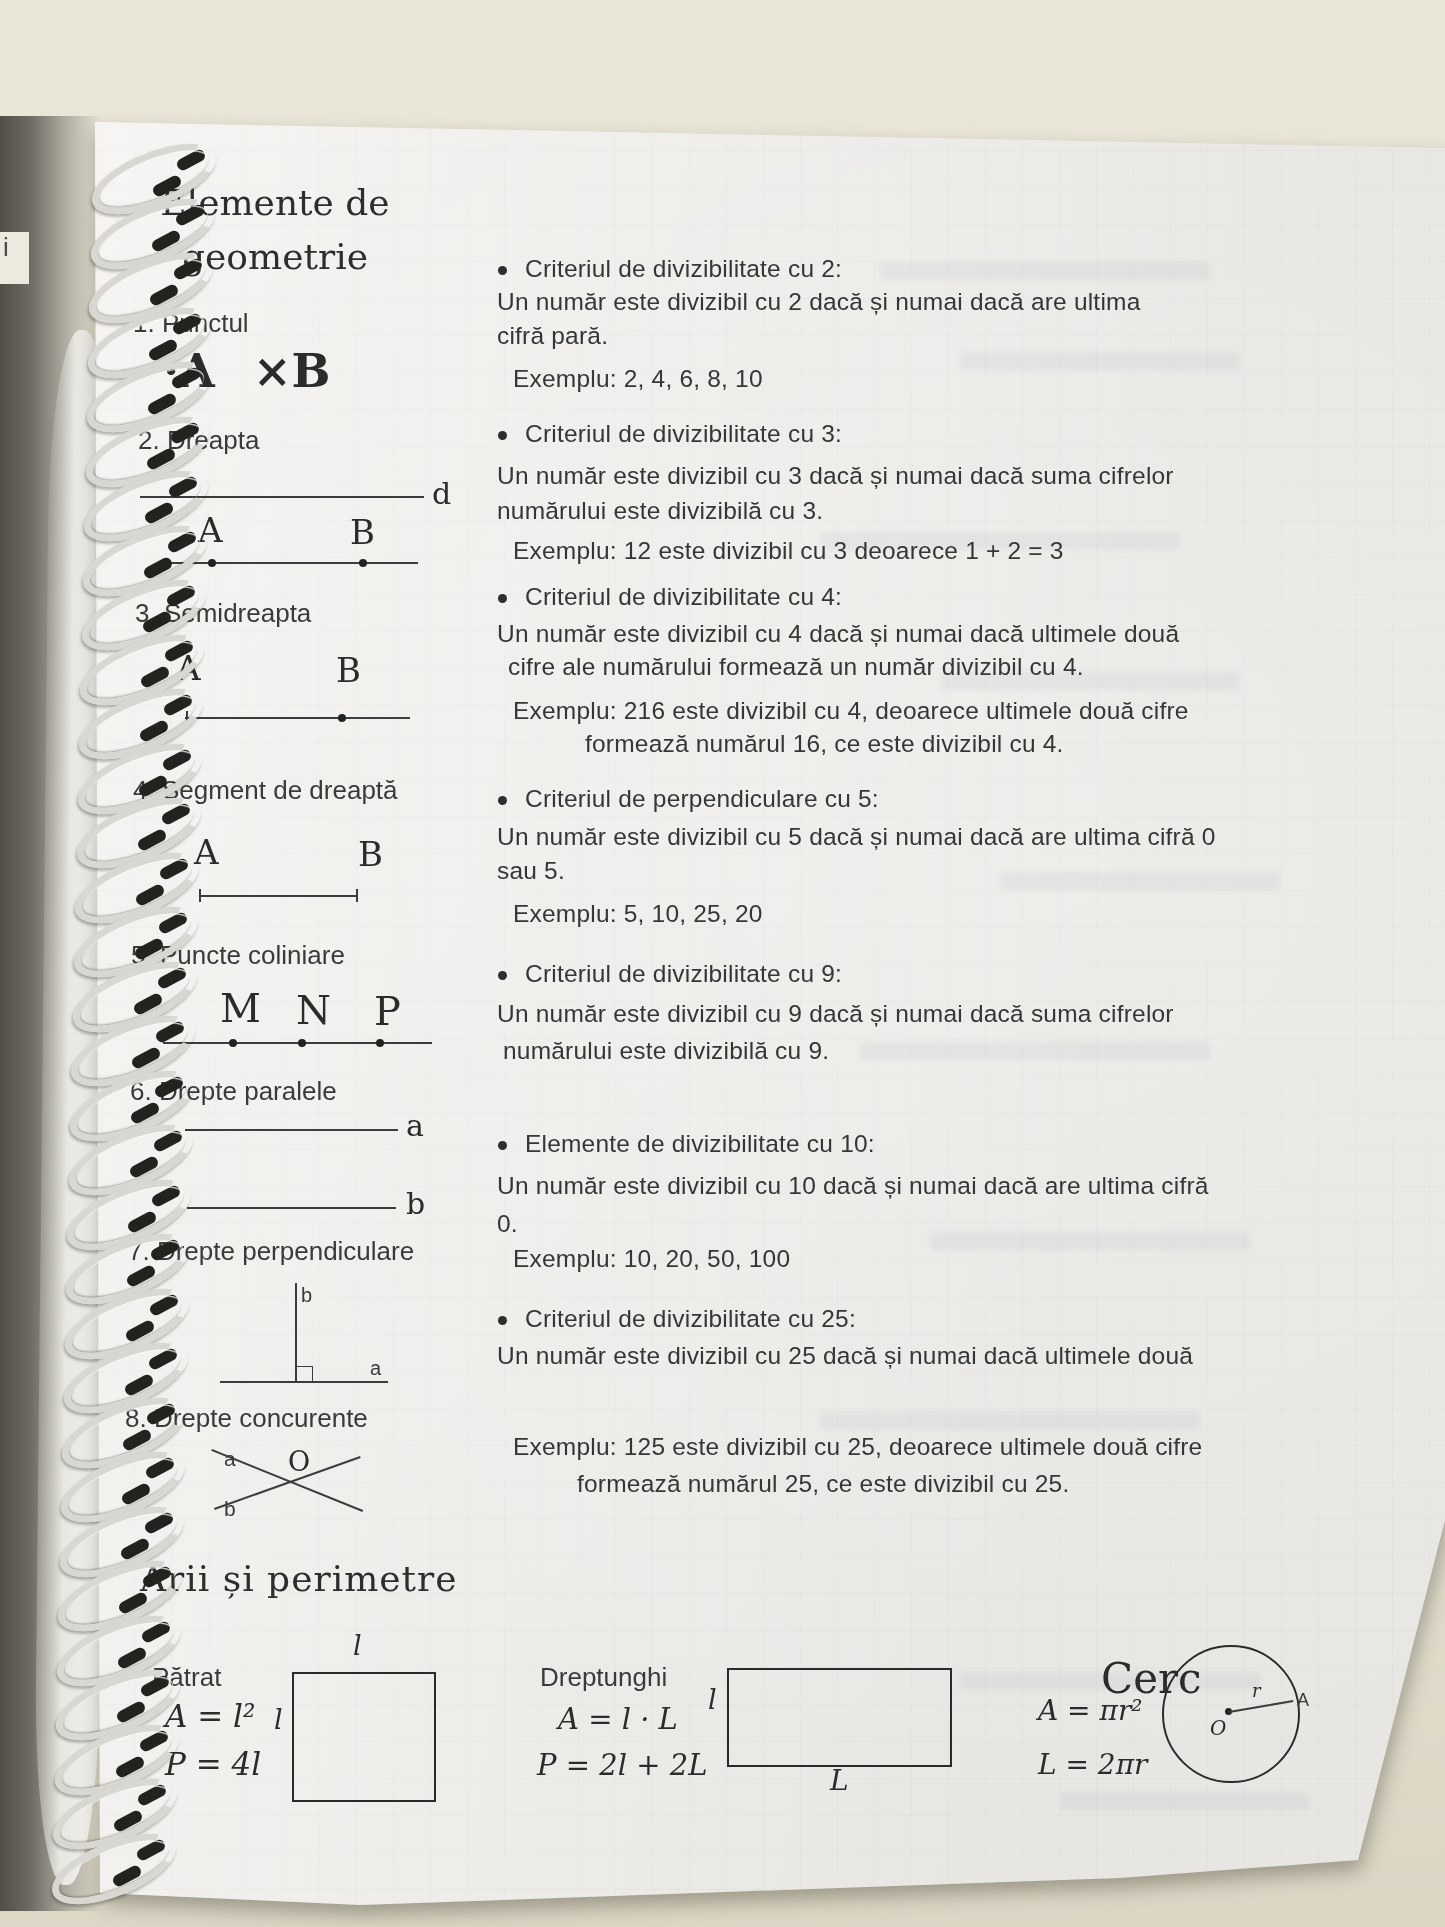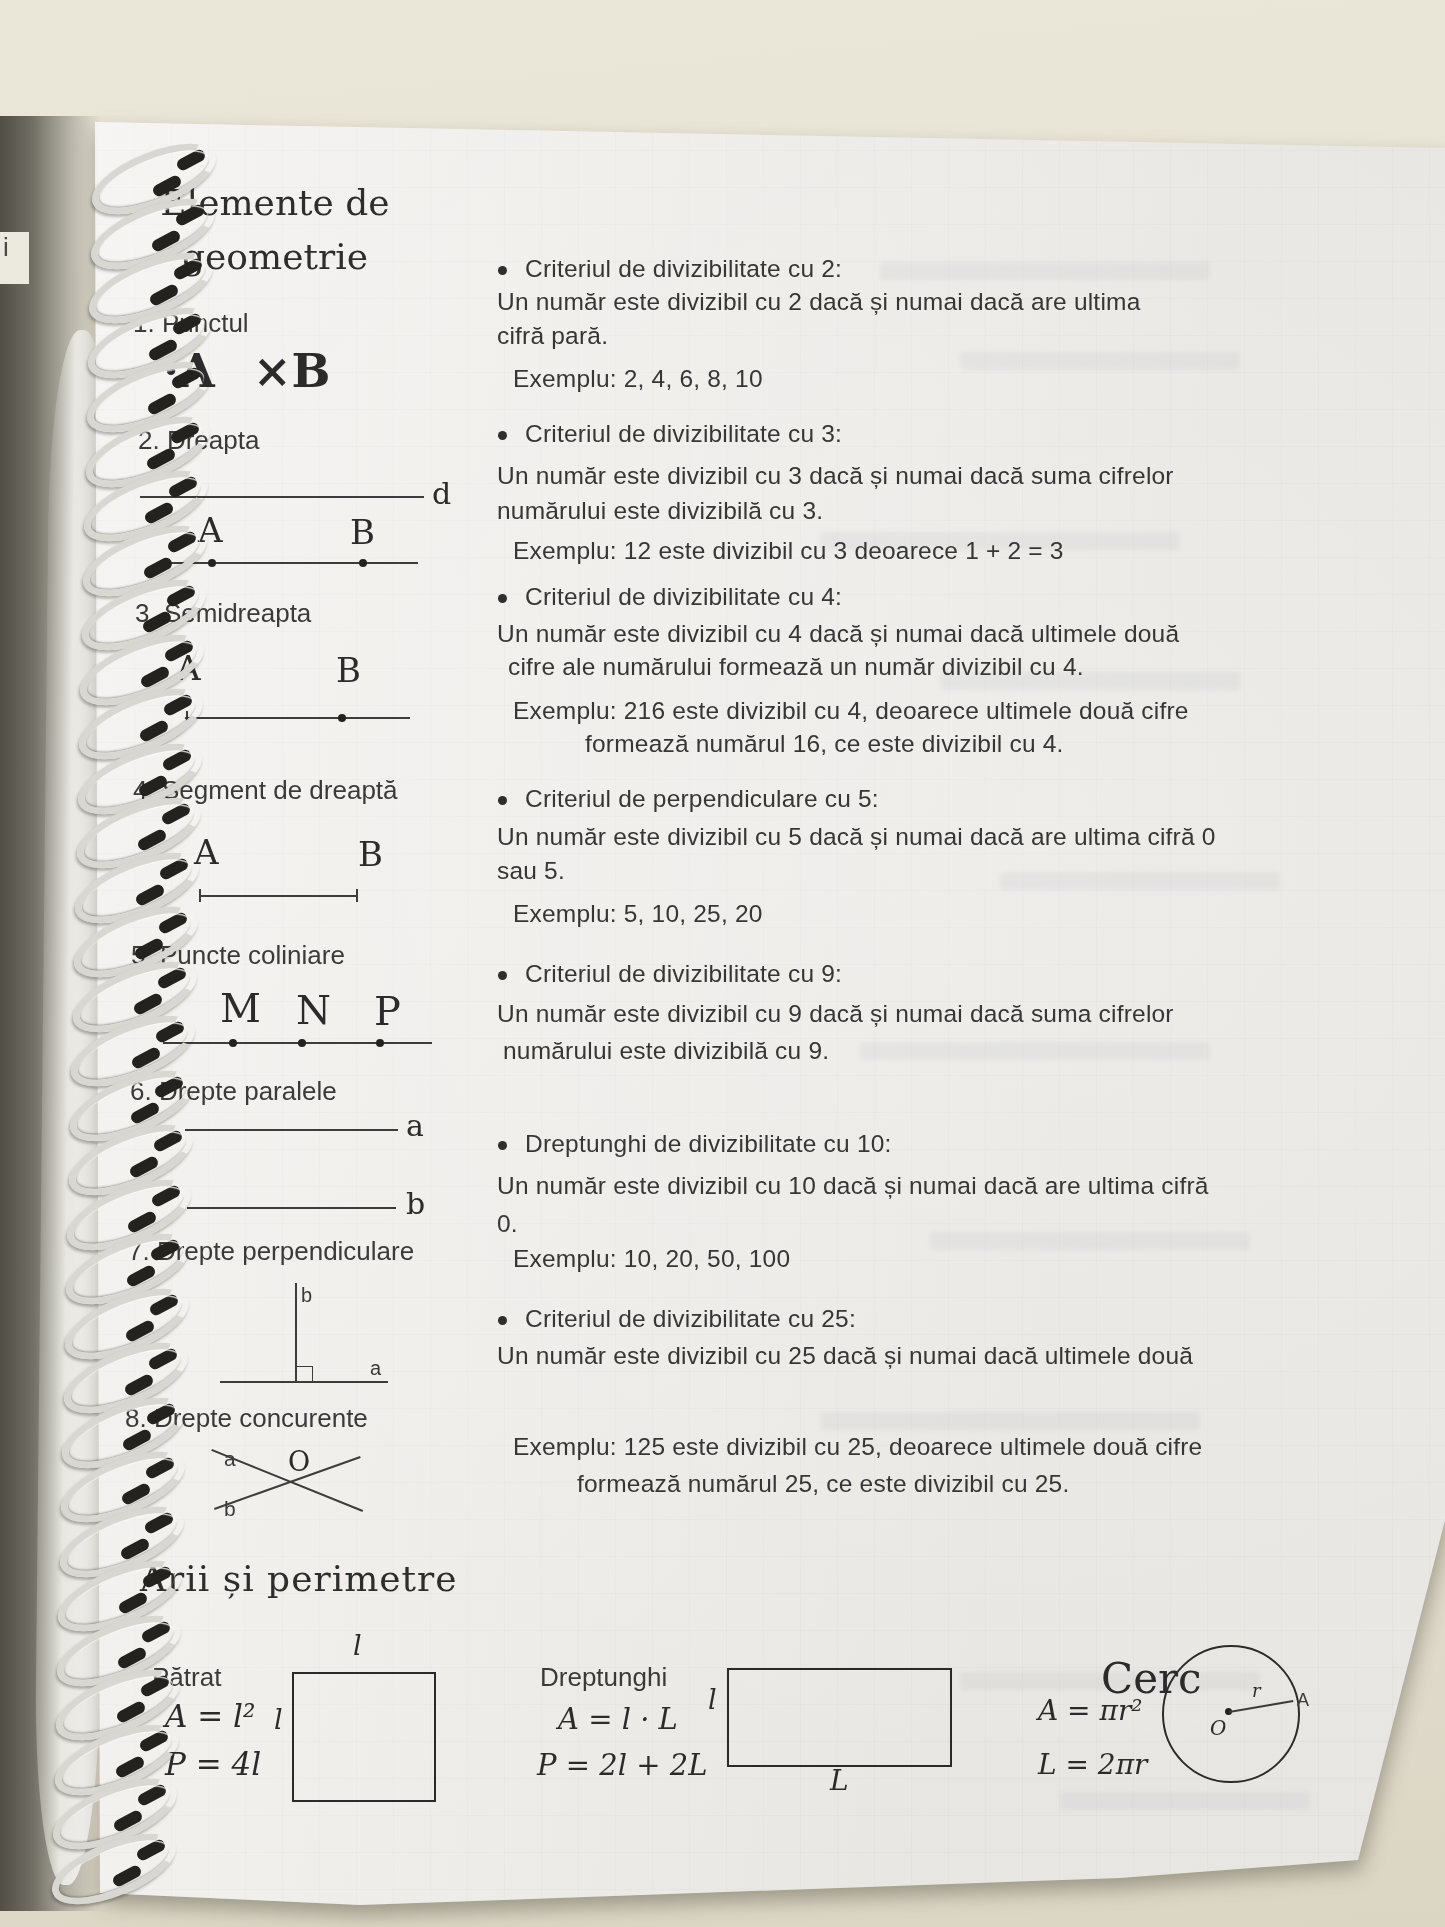--- a/index.html
+++ b/index.html
@@ -155,21 +155,21 @@
   <div class="rtext" style="left:437px;top:711px;">Un număr este divizibil cu 5 dacă și numai dacă are ultima cifră 0</div>
   <div class="rtext" style="left:437px;top:745px;">sau 5.</div>
   <div class="rtext" style="left:453px;top:788px;">Exemplu: 5, 10, 25, 20</div>
 
   <div class="bullet" style="left:438px;top:859px;"></div>
   <div class="rtext" style="left:465px;top:848px;">Criteriul de divizibilitate cu 9:</div>
   <div class="rtext" style="left:437px;top:888px;">Un număr este divizibil cu 9 dacă și numai dacă suma cifrelor</div>
   <div class="rtext" style="left:433px;top:925px;margin-left:10px;">numărului este divizibilă cu 9.</div>
 
   <div class="bullet" style="left:438px;top:1029px;"></div>
-  <div class="rtext" style="left:465px;top:1018px;">Dreptunghi de divizibilitate cu 10:</div>
+  <div class="rtext" style="left:465px;top:1018px;">Elemente de divizibilitate cu 10:</div>
   <div class="rtext" style="left:437px;top:1060px;">Un număr este divizibil cu 10 dacă și numai dacă are ultima cifră</div>
   <div class="rtext" style="left:437px;top:1098px;">0.</div>
   <div class="rtext" style="left:453px;top:1133px;">Exemplu: 10, 20, 50, 100</div>
 
   <div class="bullet" style="left:438px;top:1204px;"></div>
   <div class="rtext" style="left:465px;top:1193px;">Criteriul de divizibilitate cu 25:</div>
   <div class="rtext" style="left:437px;top:1230px;">Un număr este divizibil cu 25 dacă și numai dacă ultimele două</div>
   <div class="rtext" style="left:453px;top:1321px;">Exemplu: 125 este divizibil cu 25, deoarece ultimele două cifre</div>
   <div class="rtext" style="left:517px;top:1358px;">formează numărul 25, ce este divizibil cu 25.</div>
 

